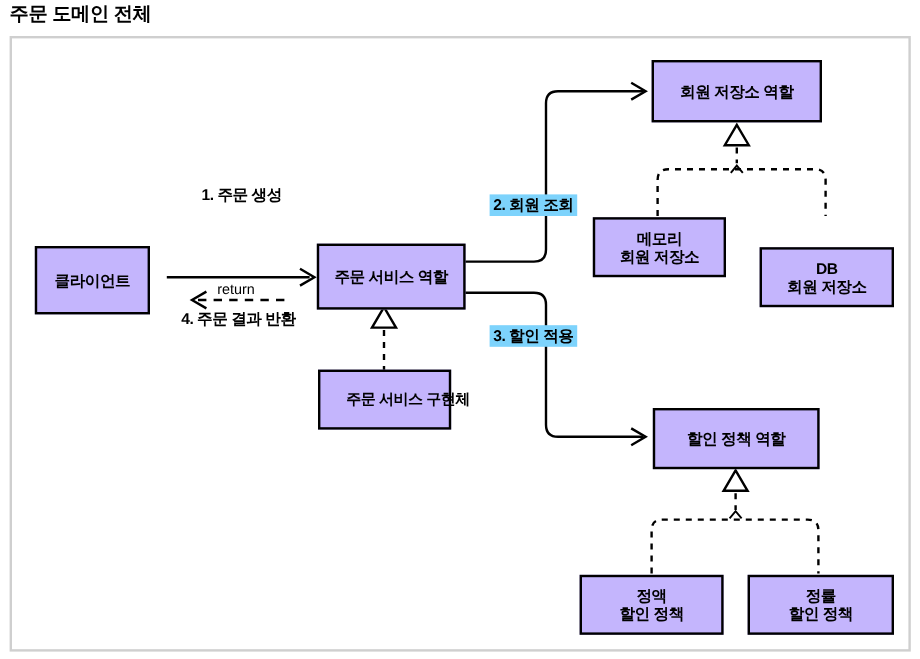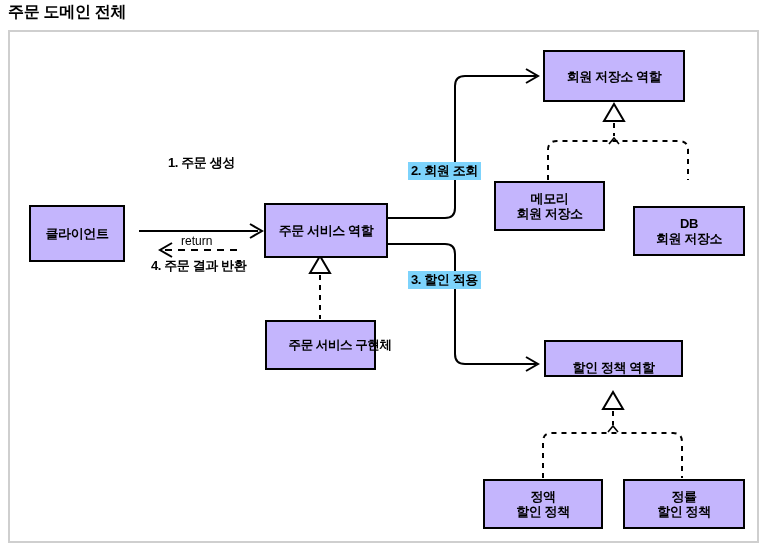--- a/index.html
+++ b/index.html
@@ -87,25 +87,25 @@
   <div class="node" style="left:494px; top:181px; width:111px; height:50px;">
     <span>메모리</span>
     <span>회원 저장소</span>
   </div>
 
   <div class="node" style="left:633px; top:181px; width:112px; height:50px;margin-top:25px;">
     <span>DB</span>
     <span>회원 저장소</span>
   </div>
 
-  <div class="node" style="left:265px; top:320px; width:111px; height:50px; font-size:12.5px;padding-left:39px;">
+  <div class="node" style="left:265px; top:308px; width:111px; height:50px; font-size:12.5px;padding-left:39px;">
     <span>주문 서비스 구현체</span>
   </div>
 
-  <div class="node" style="left:544px; top:340px; width:139px; height:37px;justify-content:flex-end;">
+  <div class="node" style="left:544px; top:340px; width:139px; height:51px;">
     <span>할인 정책 역할</span>
   </div>
 
   <div class="node" style="left:483px; top:479px; width:120px; height:50px;">
     <span>정액</span>
     <span>할인 정책</span>
   </div>
 
   <div class="node" style="left:623px; top:479px; width:122px; height:50px;">
     <span>정률</span>

